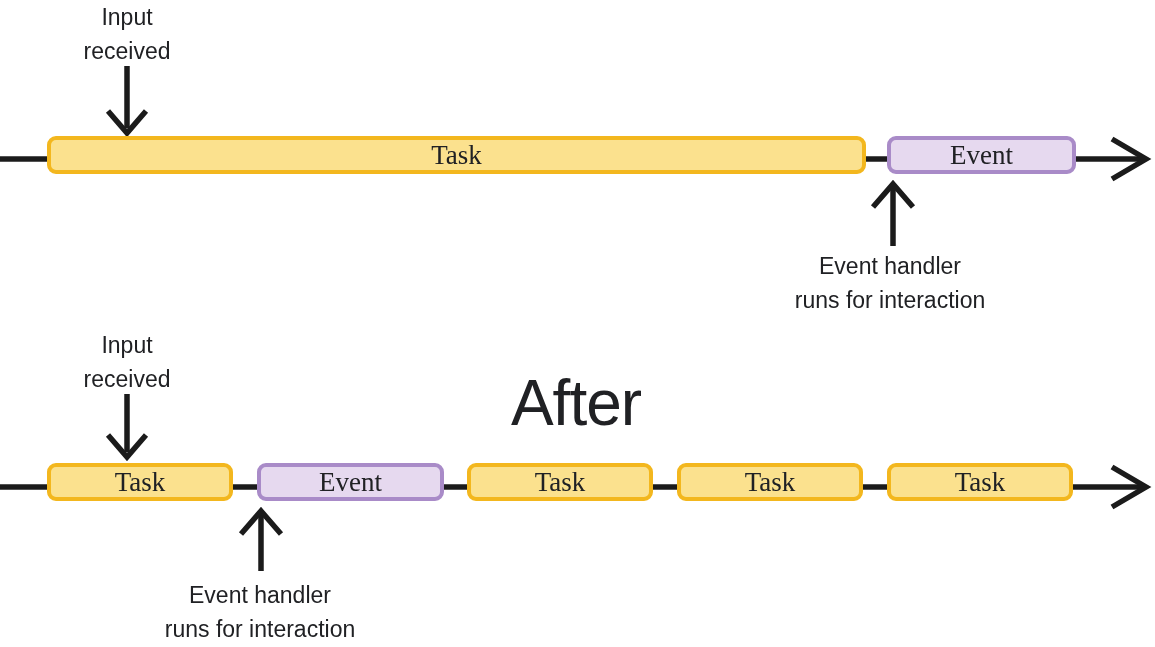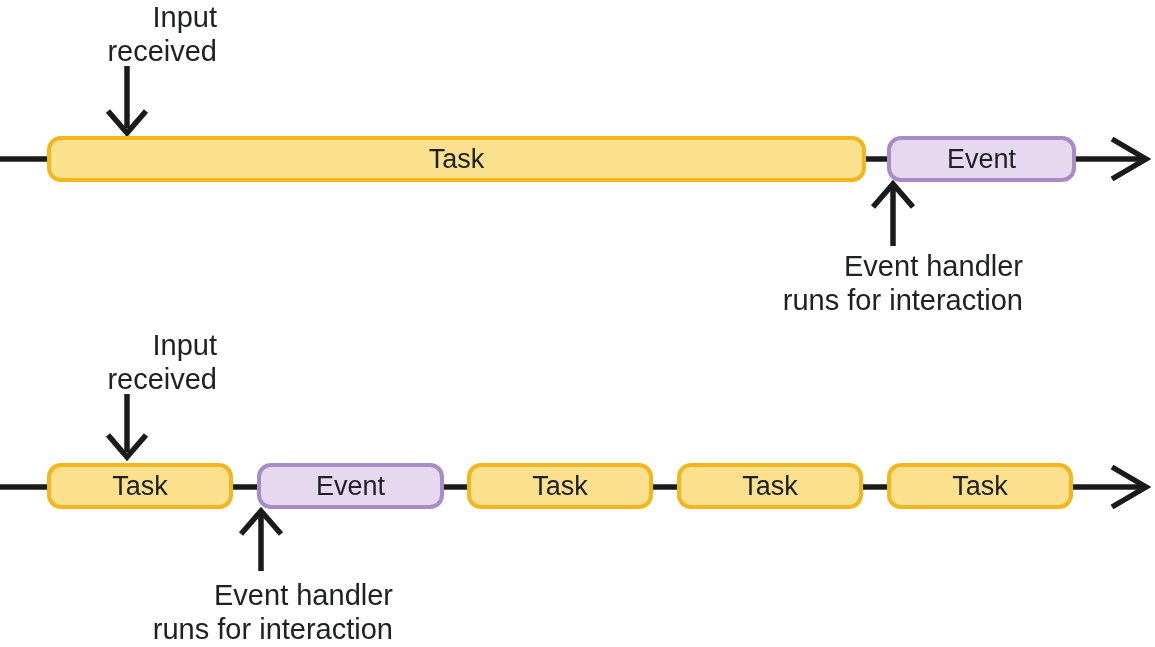--- a/index.html
+++ b/index.html
@@ -13,22 +13,22 @@
     width: 1155px;
     height: 647px;
     background: #ffffff;
     overflow: hidden;
     color: var(--text, #202124);
   }
 
   
   .lbl {
     position: absolute;
-    text-align: right;
-    font-size: 29px;
+    text-align: center;
+    font-size: 23px;
     line-height: 34px;
     color: var(--text, #202124);
     z-index: 3;
   }
   .lbl span { display: block; }
 
   .lbl-before-input  { left: 37px;  top: 0px;   width: 180px; }
   .lbl-before-handler{ left: 757px; top: 249px; width: 266px; }
   .lbl-after-input   { left: 37px;  top: 328px; width: 180px; }
   .lbl-after-handler { left: 127px; top: 578px; width: 266px; }
@@ -64,29 +64,30 @@
   .arr-before-input { left: 100px; top: 64px;  }
   .arr-before-up    { left: 869px; top: 180px; }
   .arr-after-input  { left: 100px; top: 392px; }
   .arr-after-up     { left: 237px; top: 507px; }
   .tl-before        { left: 0px;   top: 137px; }
   .tl-after         { left: 0px;   top: 465px; }
 
   
   .seg {
     position: absolute;
-    height: 46px;
+    height: 38px;
     box-sizing: border-box;
-    border-radius: 14px;
+    border-radius: 9px;
     display: flex;
     align-items: center;
     justify-content: center;
     font-size: 27px;
     color: var(--text, #202124);
     z-index: 2;
+    font-family: Liberation Serif, serif;
   }
   .seg.task  { background: var(--task-fill, #FBE18E);  border: 4px solid var(--task-border, #F3B71E); }
   .seg.event { background: var(--event-fill, #E6D9EF); border: 4px solid var(--event-border, #A98BC8); }
 
   .seg-before-task  { left: 47px;  top: 136px; width: 819px; }
   .seg-before-event { left: 887px; top: 136px; width: 189px; }
 
   .seg-after-task1  { left: 47px;  top: 463px; width: 186px; }
   .seg-after-event  { left: 257px; top: 463px; width: 187px; }
   .seg-after-task2  { left: 467px; top: 463px; width: 186px; }
@@ -130,20 +131,21 @@
   <div class="lbl lbl-after-input">
     <span>Input</span>
     <span>received</span>
   </div>
 
   <svg class="arrow arr-after-input" width="54" height="72">
     <line x1="27" y1="2" x2="27" y2="60"></line>
     <polyline points="8,43 27,65 46,43"></polyline>
   </svg>
 
+  <div class="title title-after">After</div>
 
   <svg class="arrow tl-after" width="1155" height="44">
     <line x1="0" y1="22" x2="1142" y2="22"></line>
     <polyline points="1112,2 1146,22 1112,42"></polyline>
   </svg>
 
   <div class="seg task seg-after-task1">Task</div>
   <div class="seg event seg-after-event">Event</div>
   <div class="seg task seg-after-task2">Task</div>
   <div class="seg task seg-after-task3">Task</div>

